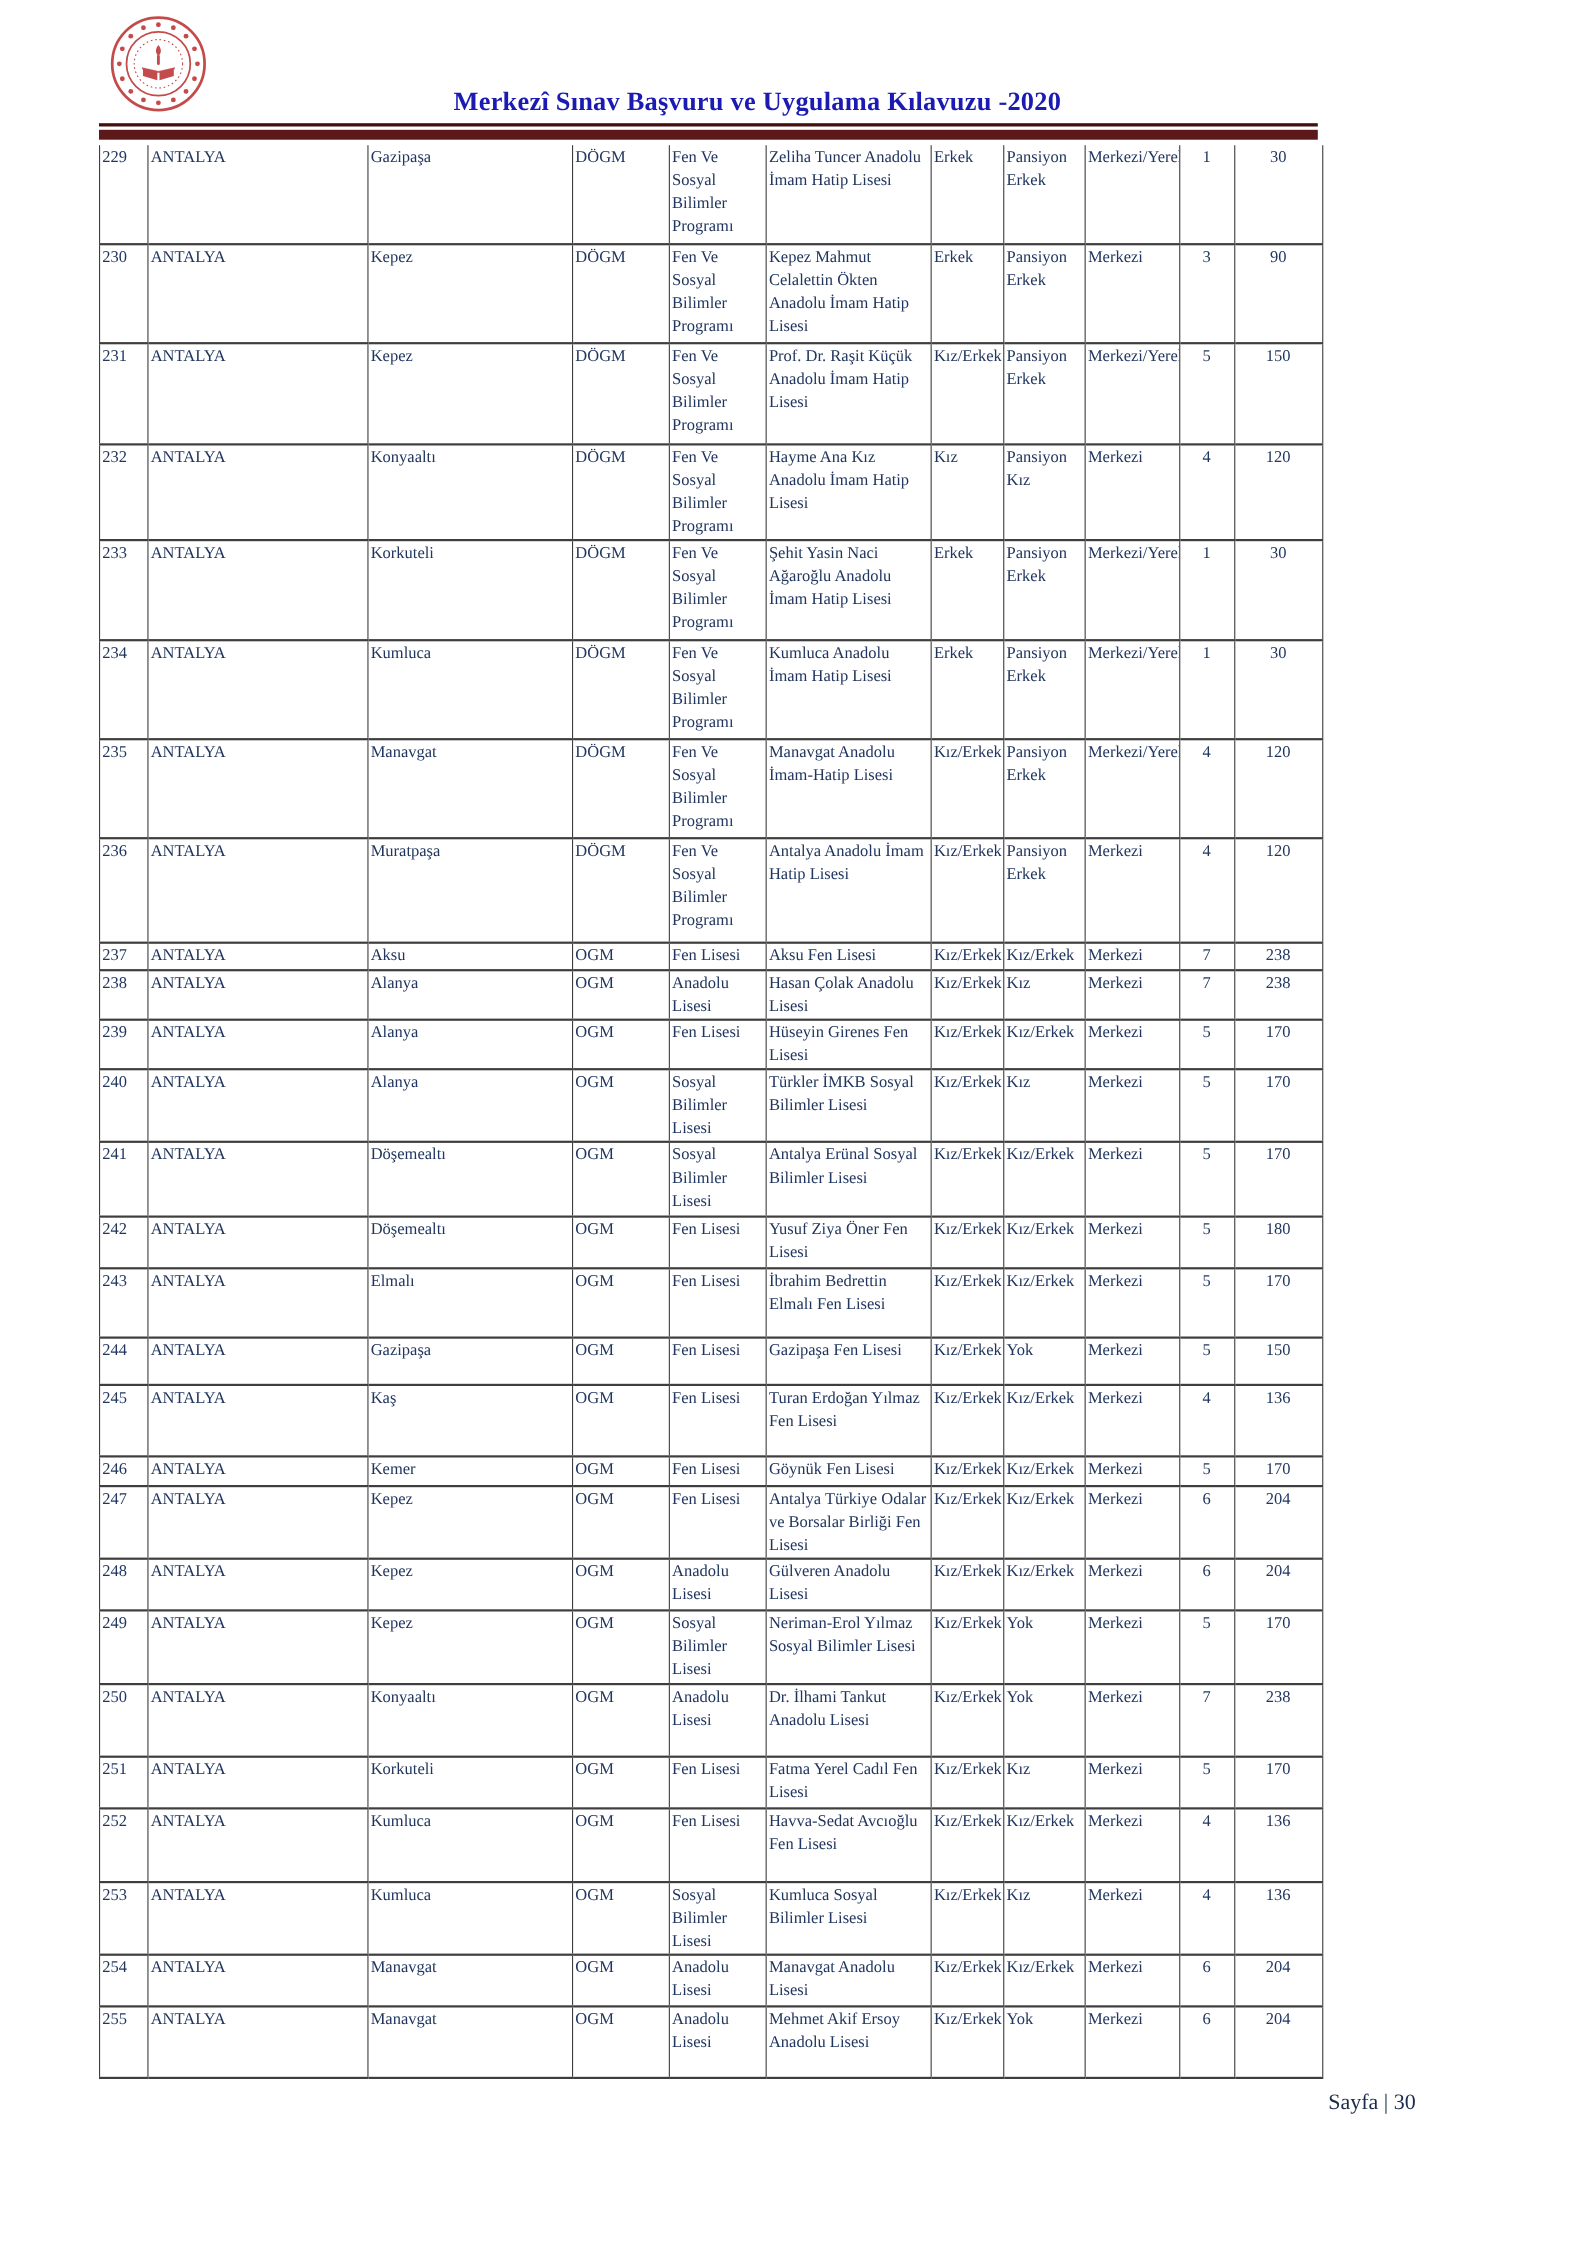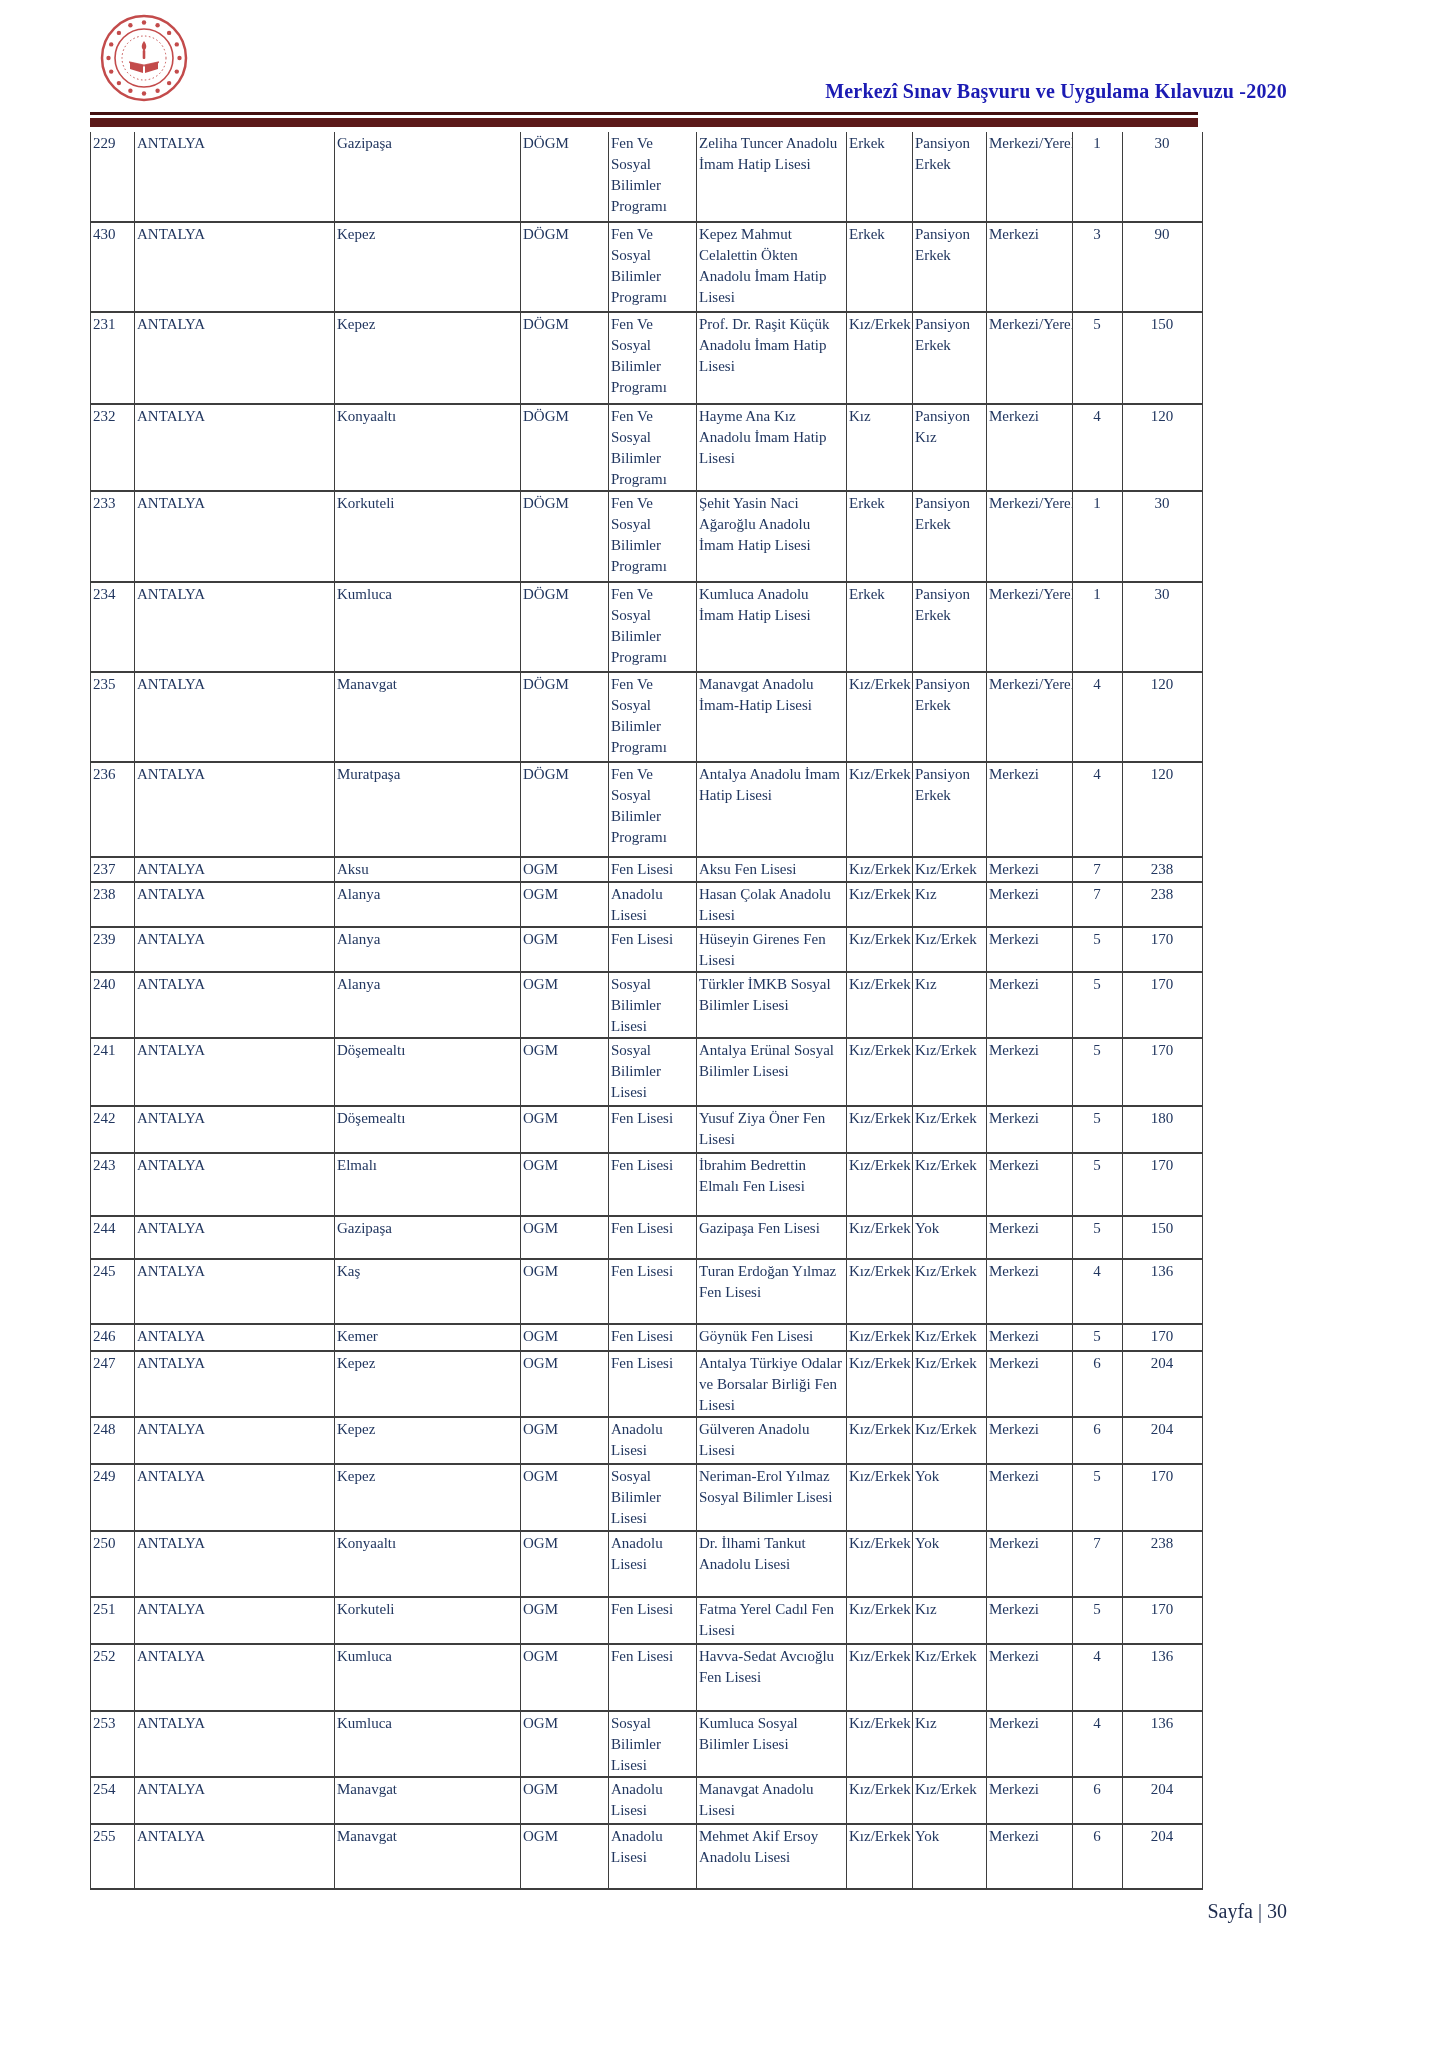--- a/index.html
+++ b/index.html
@@ -18,22 +18,22 @@
     left: 100px;
     top: 14px;
     width: 88px;
     height: 88px;
   }
   .doc-title {
     position: absolute;
     left: 90px;
     top: 80px;
     width: 1197px;
-    text-align: right;
-    font-size: 20px;
+    text-align: center;
+    font-size: 24px;
     font-weight: bold;
     color: var(--title-blue, #1b1bb3);
     letter-spacing: 0.2px;
   }
   .rule-thin {
     position: absolute;
     left: 90px;
     top: 112px;
     width: 1108px;
     height: 3px;
@@ -180,21 +180,21 @@
           <td class="c-mudurluk">DÖGM</td>
           <td class="c-okul_turu">Fen Ve Sosyal Bilimler Programı</td>
           <td class="c-okul_adi">Zeliha Tuncer Anadolu İmam Hatip Lisesi</td>
           <td class="c-ogrenim">Erkek</td>
           <td class="c-pansiyon">Pansiyon Erkek</td>
           <td class="c-sinav">Merkezi/Yerel</td>
           <td class="c-kontenjan">1</td>
           <td class="c-kapasite">30</td>
         </tr>
         <tr>
-          <td class="c-no">430</td>
+          <td class="c-no">230</td>
           <td class="c-il">ANTALYA</td>
           <td class="c-ilce">Kepez</td>
           <td class="c-mudurluk">DÖGM</td>
           <td class="c-okul_turu">Fen Ve Sosyal Bilimler Programı</td>
           <td class="c-okul_adi">Kepez Mahmut Celalettin Ökten Anadolu İmam Hatip Lisesi</td>
           <td class="c-ogrenim">Erkek</td>
           <td class="c-pansiyon">Pansiyon Erkek</td>
           <td class="c-sinav">Merkezi</td>
           <td class="c-kontenjan">3</td>
           <td class="c-kapasite">90</td>

